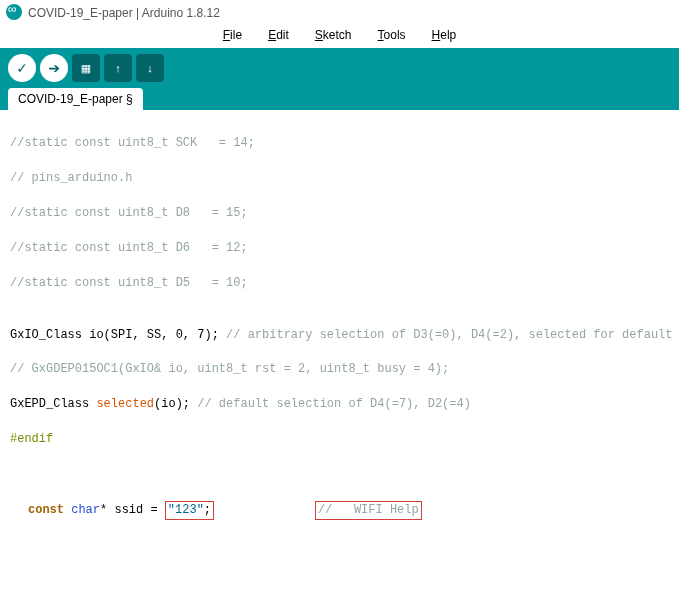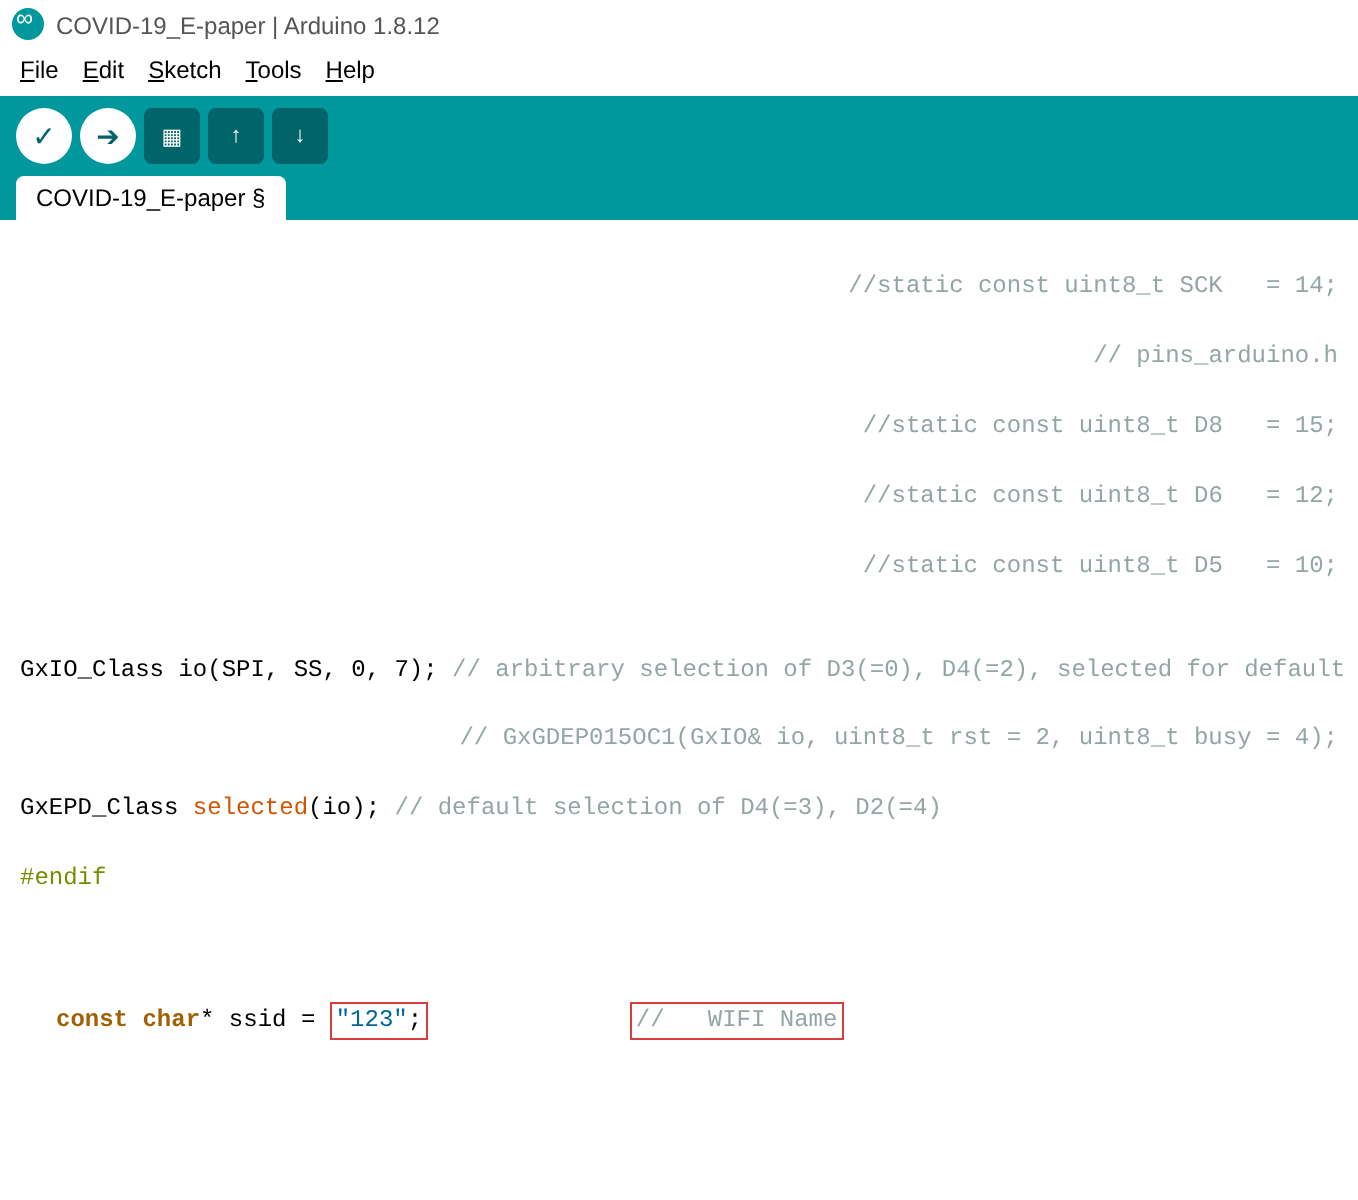--- a/index.html
+++ b/index.html
@@ -1,34 +1,34 @@
 <!DOCTYPE html>
 <html><head>
 <meta charset="utf-8">
 <style>
 * { margin: 0; padding: 0; box-sizing: border-box; }
 body { font-family: "Segoe UI", Tahoma, sans-serif; font-size: 12px; background: #fff; width: 679px; }
 .title-bar { background: #fff; padding: 4px 6px; display: flex; align-items: flex-end; gap: 6px; }
 .app-icon { width: 16px; height: 16px; background: #00979d; border-radius: 50%; position: relative; }
 .app-icon::after { content: "∞"; color: #fff; position: absolute; top: -2px; left: 2px; font-size: 12px; }
 .title-text { color: #555; }
-.menu-bar { padding: 2px 6px 4px 6px; display: flex; gap: 4px; }
+.menu-bar { padding: 2px 6px 4px 6px; display: flex; gap: 18px; justify-content: center; }
 .menu-item { padding: 2px 4px; cursor: pointer; }
 .menu-item:first-letter { text-decoration: underline; }
 .toolbar { background: #00979d; padding: 6px 8px; display: flex; gap: 4px; }
 .tool-btn { width: 28px; height: 28px; border-radius: 50%; background: #006468; color: #fff; display: flex; align-items: center; justify-content: center; cursor: pointer; font-size: 14px; }
 .tool-btn.light { background: #fff; color: #006468; }
 .tool-btn.sq { border-radius: 4px; font-size: 11px; }
 .tab-bar { background: #00979d; padding: 0 8px; }
 .tab { background: #fff; display: inline-block; padding: 4px 10px; border-radius: 4px 4px 0 0; margin-top: 0; }
 .editor { padding: 8px 10px; font-family: Consolas, "Courier New", monospace; font-size: 12px; line-height: 1.45; white-space: pre; overflow: hidden; }
 .line { display: block; }
-.comment { color: #95a5a6; text-align: right; }
+.comment { color: #95a5a6; }
 .keyword { color: #a16207; font-weight: bold; }
-.type { color: #a16207; font-weight: bold; }
+.type { color: #1d4ed8; }
 .string { color: #006699; }
 .func { color: #d35400; }
 .macro { color: #728e00; }
 .hl-box { border: 1px solid #d43f3a; padding: 0 2px; display: inline-block; }
 .indent1 { padding-left: 18px; display: inline-block; }
 </style>
 </head>
 <body>
 
 <div class="title-bar">
@@ -58,25 +58,25 @@
 
 <div class="editor">
 <span class="line comment">//static const uint8_t SCK   = 14;</span>
 <span class="line comment">// pins_arduino.h</span>
 <span class="line comment">//static const uint8_t D8   = 15;</span>
 <span class="line comment">//static const uint8_t D6   = 12;</span>
 <span class="line comment">//static const uint8_t D5   = 10;</span>
 <span class="line"></span>
 <span class="line"><span>GxIO_Class io(SPI, SS, 0, 7);</span><span class="comment"> // arbitrary selection of D3(=0), D4(=2), selected for default of GxEPD_Class</span></span>
 <span class="line comment">// GxGDEP015OC1(GxIO&amp; io, uint8_t rst = 2, uint8_t busy = 4);</span>
-<span class="line"><span>GxEPD_Class </span><span class="func">selected</span><span>(io);</span><span class="comment"> // default selection of D4(=3), D2(=4)</span></span>
+<span class="line"><span>GxEPD_Class </span><span class="func">selected</span><span>(io);</span><span class="comment"> // default selection of D4(=7), D2(=4)</span></span>
 <span class="line macro">#endif</span>
 <span class="line"></span>
 <span class="line"></span>
-<span class="line"><span class="indent1"><span class="keyword">const</span><span class="type"> char</span><span>* ssid = </span><span class="hl-box"><span class="string">"123"</span><span>;</span></span>              <span class="hl-box"><span class="comment">//   WIFI Name</span></span></span></span>
+<span class="line"><span class="indent1"><span class="keyword">const</span><span class="type"> char</span><span>* ssid = </span><span class="hl-box"><span class="string">"123"</span><span>;</span></span>              <span class="hl-box"><span class="comment">//   WIFI Help</span></span></span></span>
 
 
 
 <span class="line"></span>
 
 
 
 
 
 

